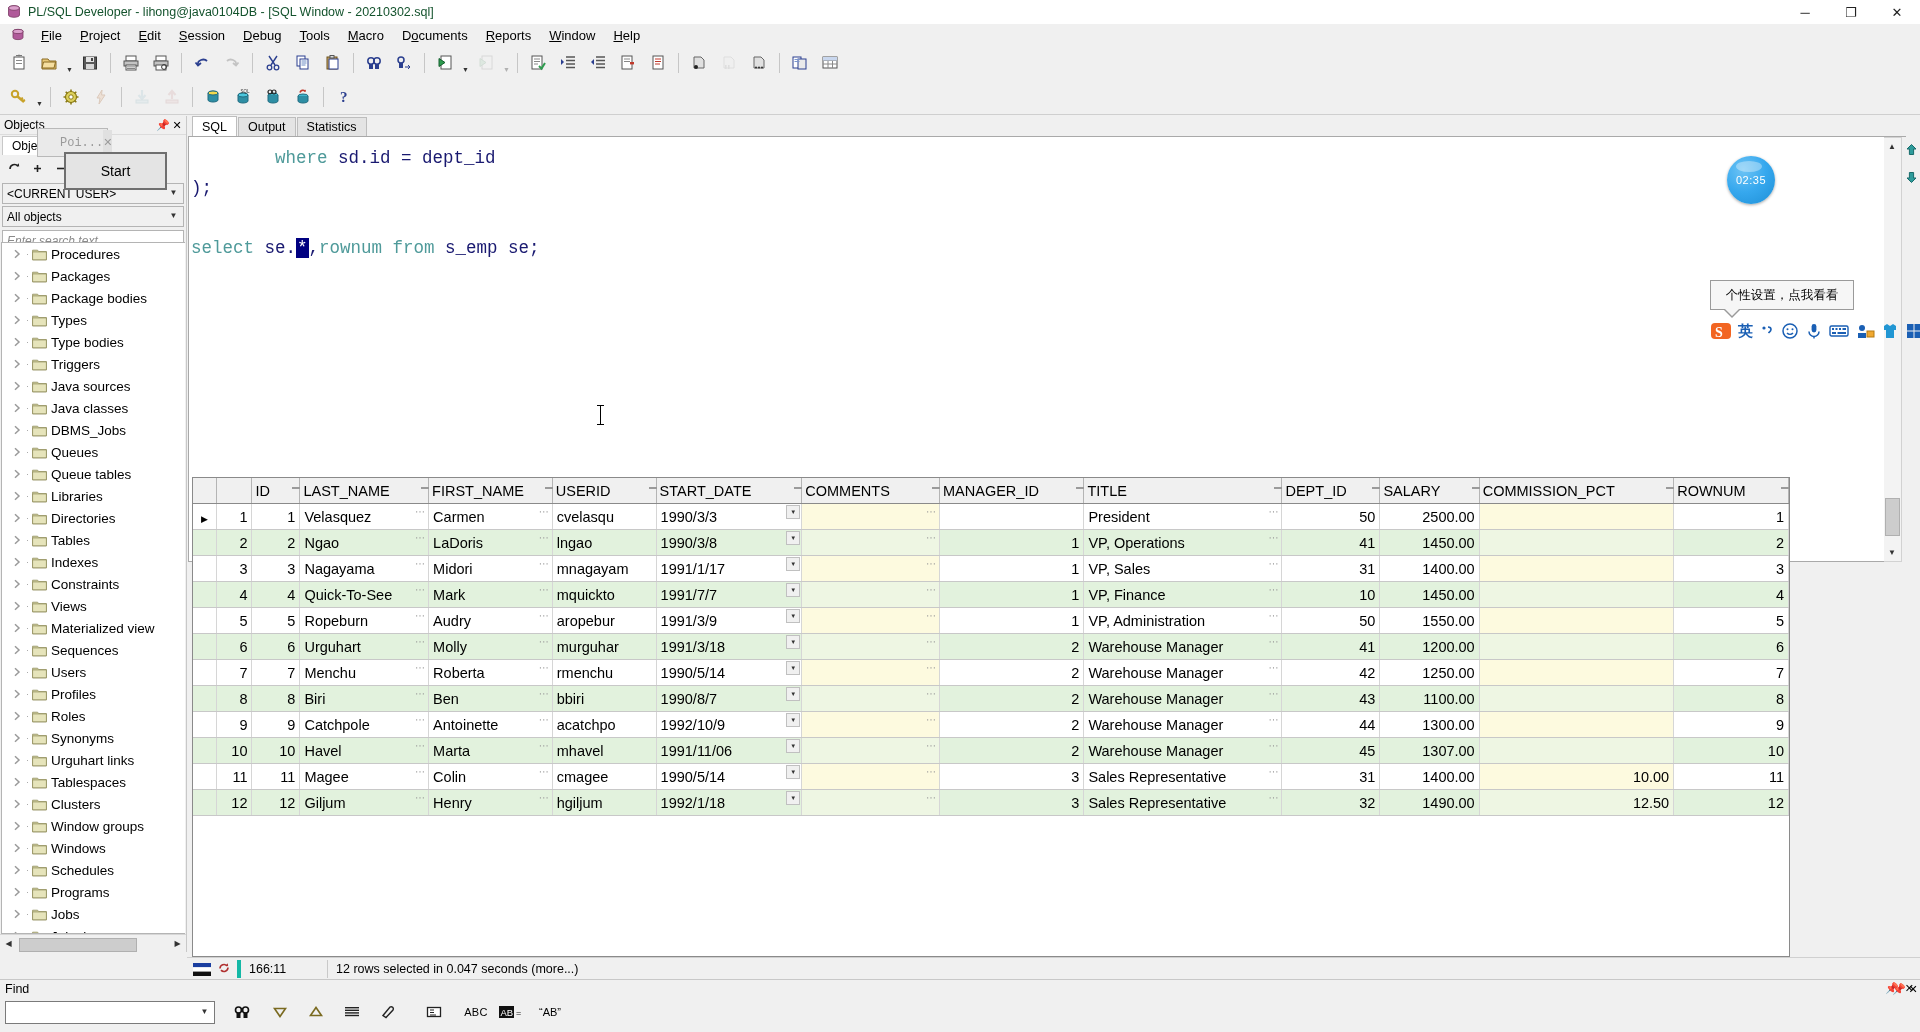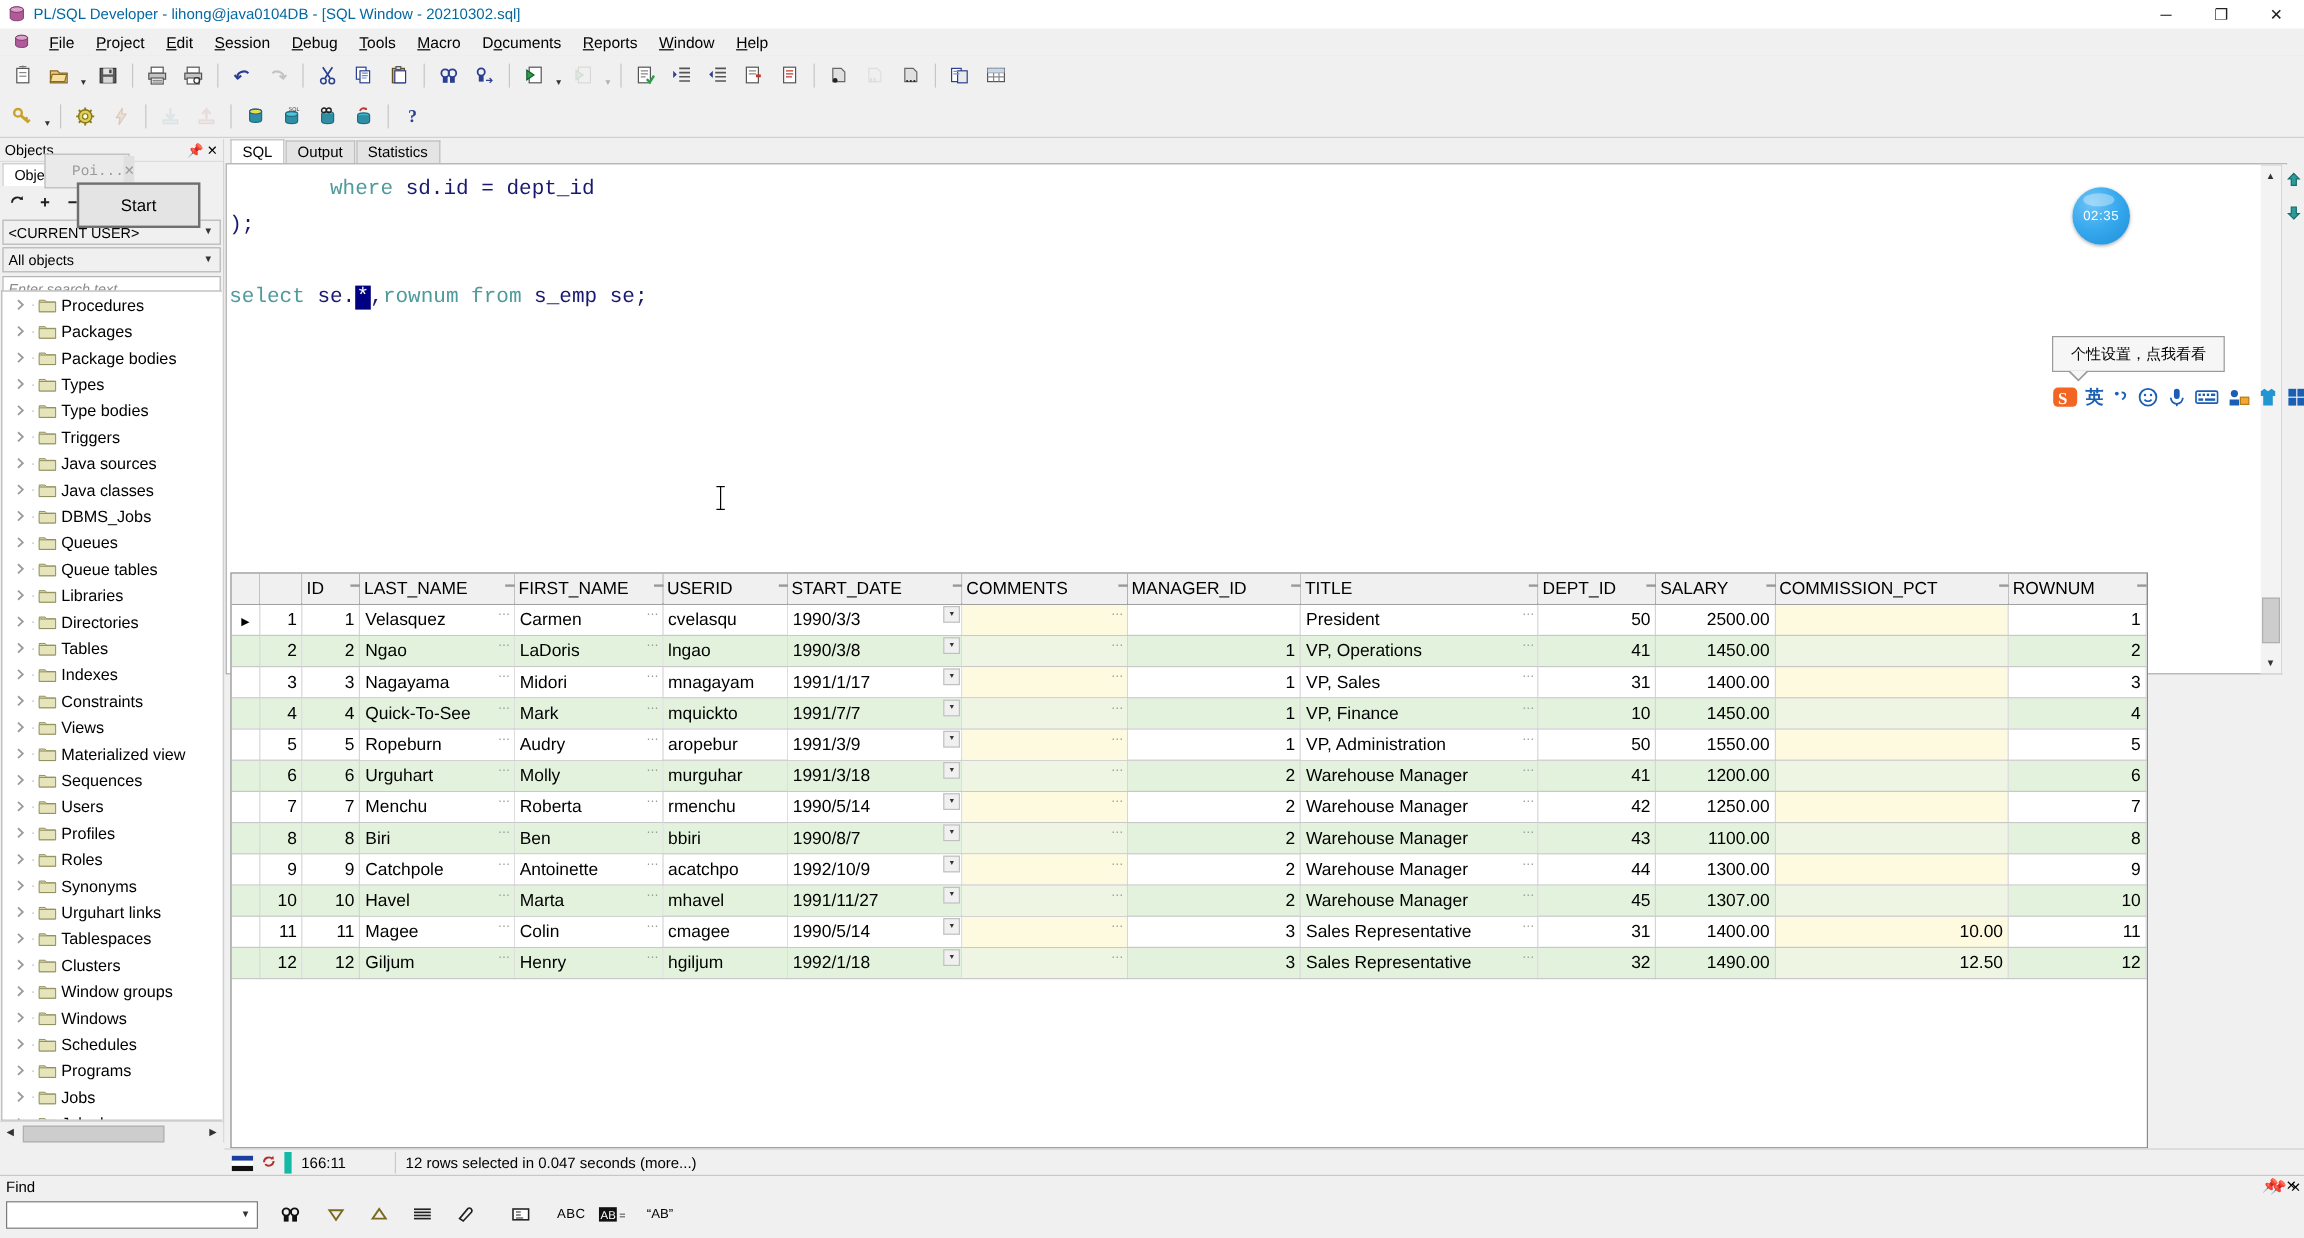--- a/index.html
+++ b/index.html
@@ -8,21 +8,21 @@
     font-family:"Liberation Sans",sans-serif;
     font-size:13px;color:#000;background:#f0f0f0;
     -webkit-font-smoothing:none;
   }
   #app{position:relative;width:1920px;height:1032px;background:#f0f0f0;}
 
   
   .titlebar{position:absolute;left:0;top:0;width:1920px;height:24px;background:#ffffff;
     border-bottom:1px solid #e5e5e5;display:flex;align-items:center;}
   .titlebar .tb-icon{width:16px;height:16px;margin:0 6px 0 6px;flex:0 0 auto;}
-  .titlebar .tb-title{font-size:12.5px;color:#0369a1;white-space:nowrap;text-align:center;}
+  .titlebar .tb-title{font-size:12.5px;color:#14532d;white-space:nowrap;text-align:center;}
   .win-btns{position:absolute;right:0;top:0;height:24px;display:flex;}
   .win-btn{width:46px;height:24px;display:flex;align-items:center;justify-content:center;
     font-size:13px;color:#222;}
 
   
   .menubar{position:absolute;left:0;top:24px;width:1920px;height:22px;background:#f0f0f0;
     display:flex;align-items:center;border-bottom:1px solid #dcdcdc;}
   .menubar .mb-icon{width:16px;height:16px;margin:0 6px 0 10px;}
   .menubar .mi{padding:2px 9px;font-size:13px;color:#000;cursor:default;white-space:nowrap;}
   .menubar .mi u{text-decoration:underline;}
@@ -1336,21 +1336,21 @@
             <td class="num cream"><span></span></td>
             <td class="num"><span>9</span></td>
           </tr>
           <tr class="even">
             <td class="arrowcell"></td>
             <td class="rowhdr">10</td>
             <td class="num"><span>10</span></td>
             <td class="memo"><span>Havel</span><span class="mk">⋯</span></td>
             <td class="memo"><span>Marta</span><span class="mk">⋯</span></td>
             <td><span>mhavel</span></td>
-            <td class="dropdown"><span>1991/11/27</span><span class="dd">▼</span></td>
+            <td class="dropdown"><span>1991/11/06</span><span class="dd">▼</span></td>
             <td class="cream memo"><span></span><span class="mk">⋯</span></td>
             <td class="num"><span>2</span></td>
             <td class="memo"><span>Warehouse Manager</span><span class="mk">⋯</span></td>
             <td class="num"><span>45</span></td>
             <td class="num"><span>1307.00</span></td>
             <td class="num cream"><span></span></td>
             <td class="num"><span>10</span></td>
           </tr>
           <tr class="odd">
             <td class="arrowcell"></td>
@@ -1397,21 +1397,21 @@
         </svg>
     </span>
     <span style="width:8px"></span>
     <span>
       <svg width="14" height="14" viewBox="0 0 14 14">
           <path d="M3 7.5a4 4 0 017-2.6" stroke="#b03030" stroke-width="1.6" fill="none"></path>
           <path d="M10.8 2.2l.4 3-2.9-.5z" fill="#b03030"></path>
           <path d="M11 6.5a4 4 0 01-7 2.6" stroke="#b03030" stroke-width="1.6" fill="none"></path>
         </svg>
     </span>
-    <span class="sb-cell" style="border-left:6px solid #14b8a6;margin-left:6px;width:70px;">166:11</span>
+    <span class="sb-cell" style="border-left:4px solid #14b8a6;margin-left:6px;width:70px;">166:11</span>
     <span class="sb-cell" style="width:1100px;">12 rows selected in 0.047 seconds (more...)</span>
   </div>
 
   <div class="findbar">
     <div class="fb-title">
       <span class="t">Find</span>
       <span class="fb-pin">📌</span>
       <span class="fb-close">✕</span>
     </div>
     <div class="fb-row">

